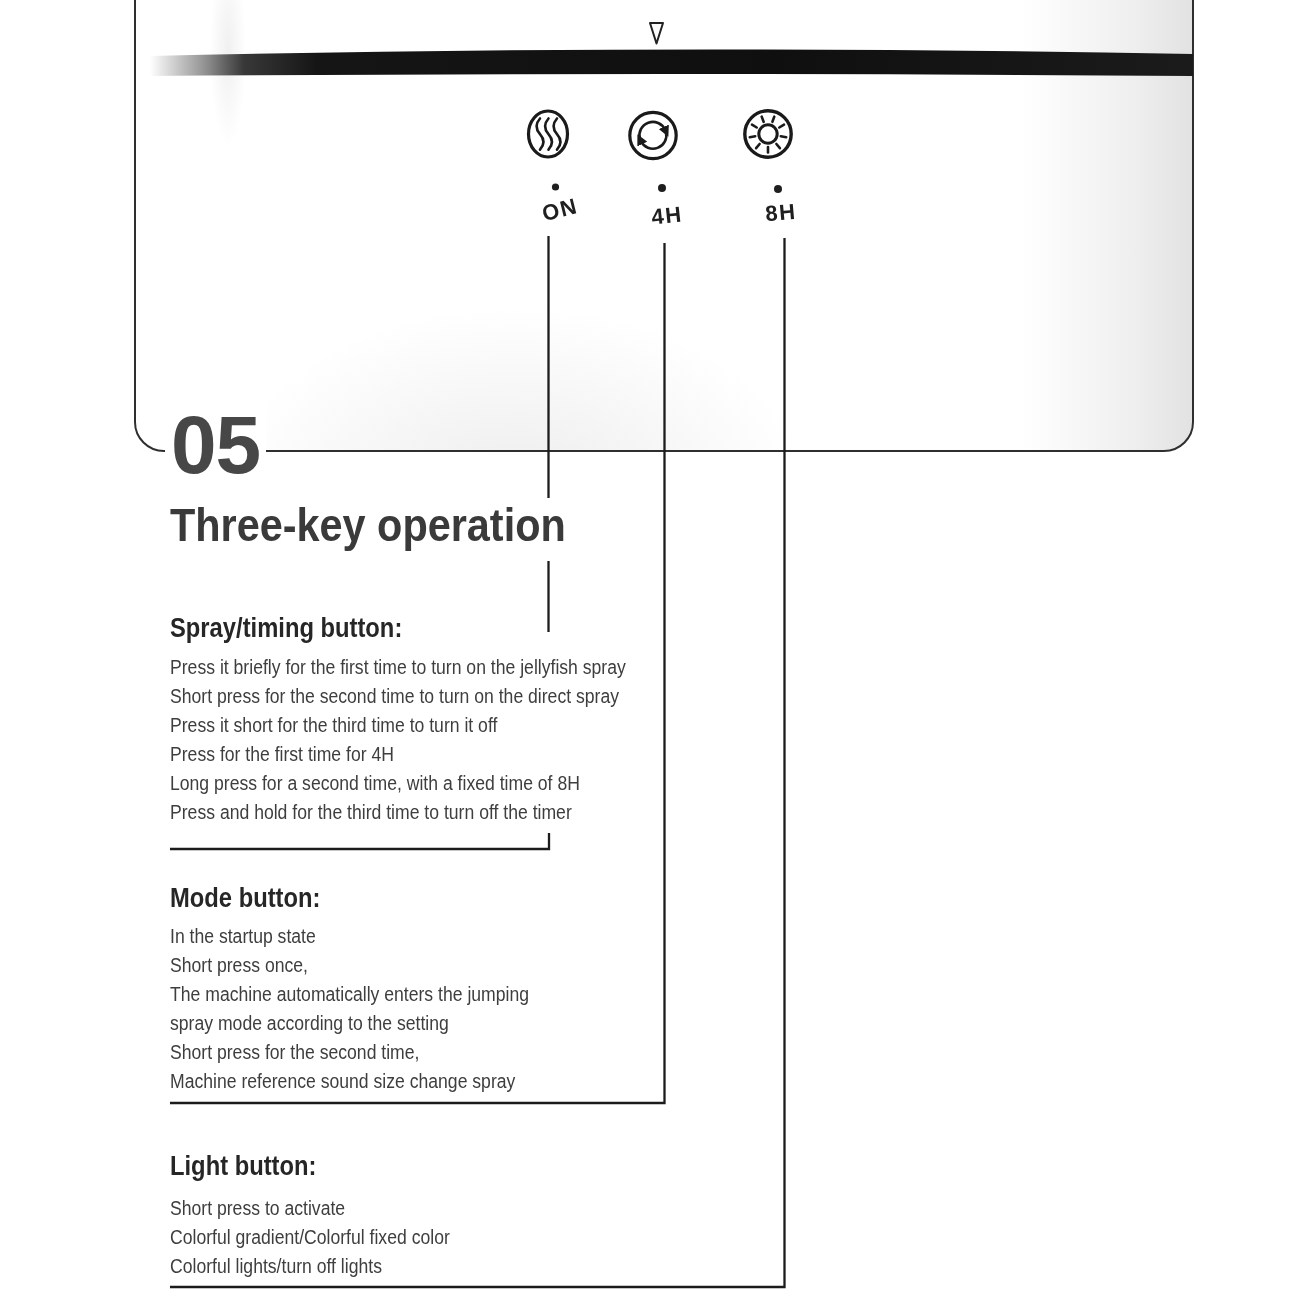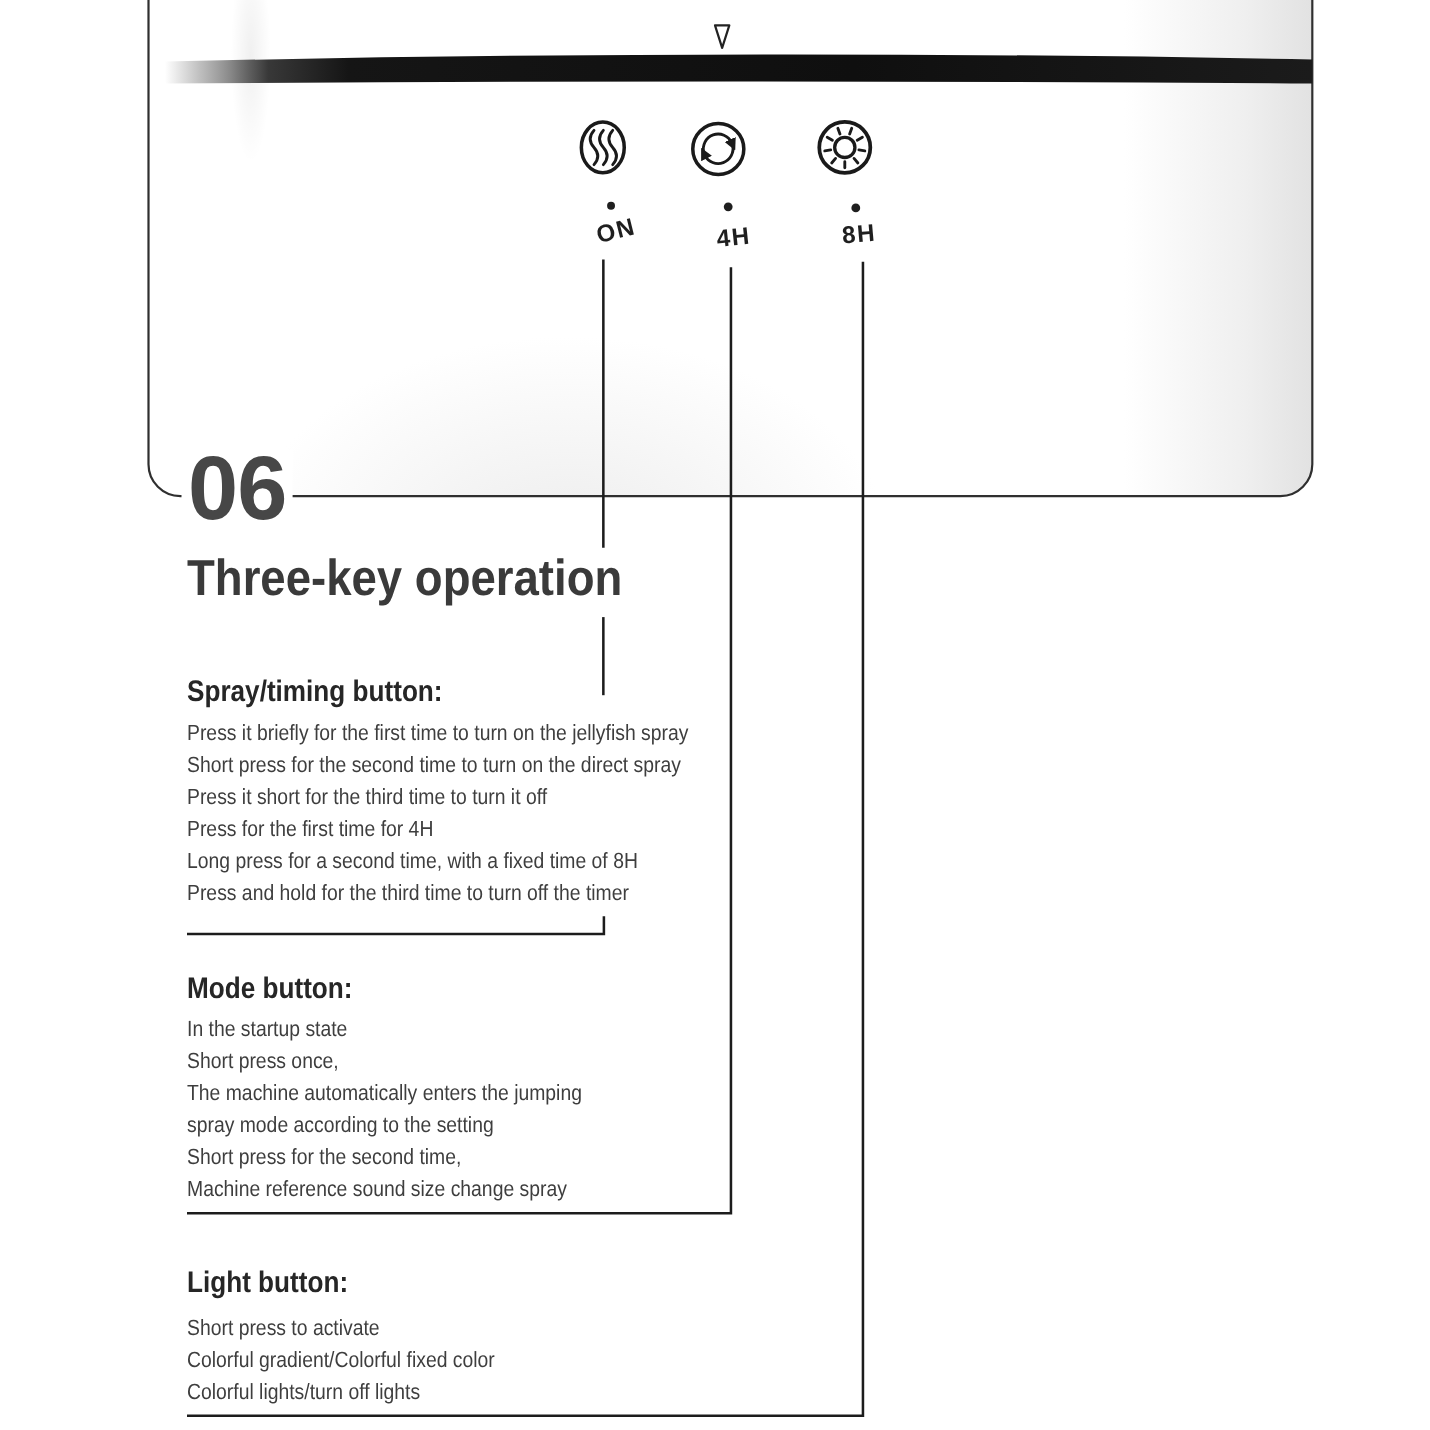--- a/index.html
+++ b/index.html
@@ -117,21 +117,21 @@
       <path d="M549 833 L549 849 L170 849"></path>
       <path d="M664.5 243 L664.5 1103 L170 1103"></path>
       <path d="M784.5 238 L784.5 1287 L170 1287"></path>
     </g>
   </svg>
 
   <div class="btn-label label-on">ON</div>
   <div class="btn-label label-4h">4H</div>
   <div class="btn-label label-8h">8H</div>
 
-  <div class="section-number">06</div>
+  <div class="section-number">05</div>
   <div class="main-title">Three-key operation</div>
 
   <div>
     <div class="sec-heading h-spray">Spray/timing button:</div>
     <div class="sec-body p-spray">
       <div>Press it briefly for the first time to turn on the jellyfish spray</div>
       <div>Short press for the second time to turn on the direct spray</div>
       <div>Press it short for the third time to turn it off</div>
       <div>Press for the first time for 4H</div>
       <div>Long press for a second time, with a fixed time of 8H</div>

